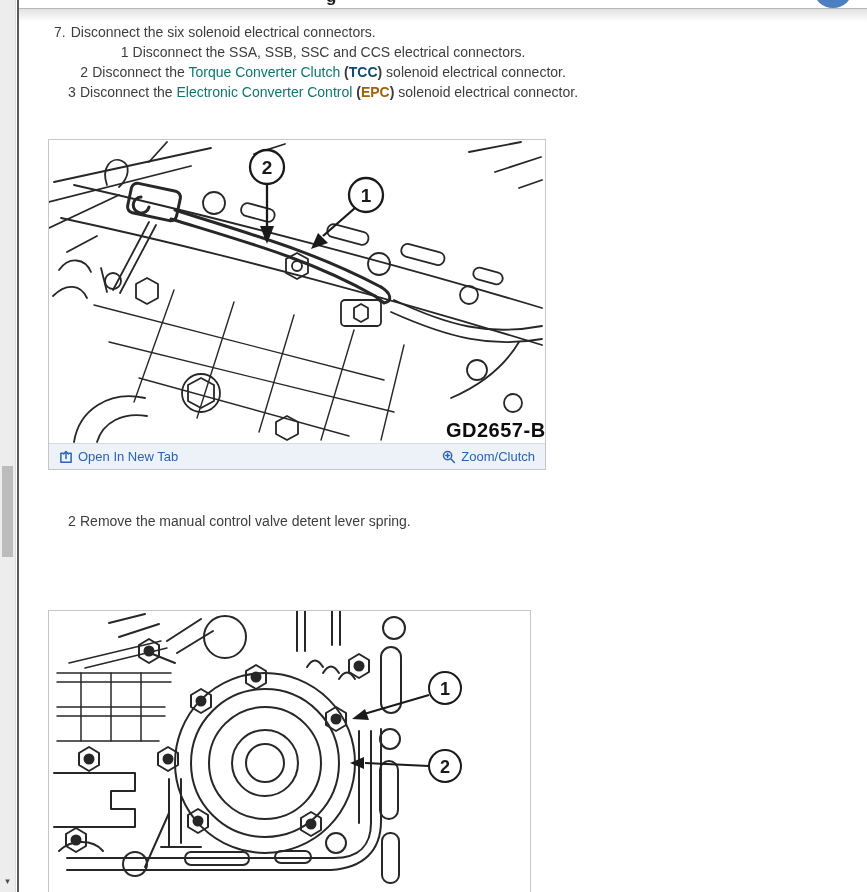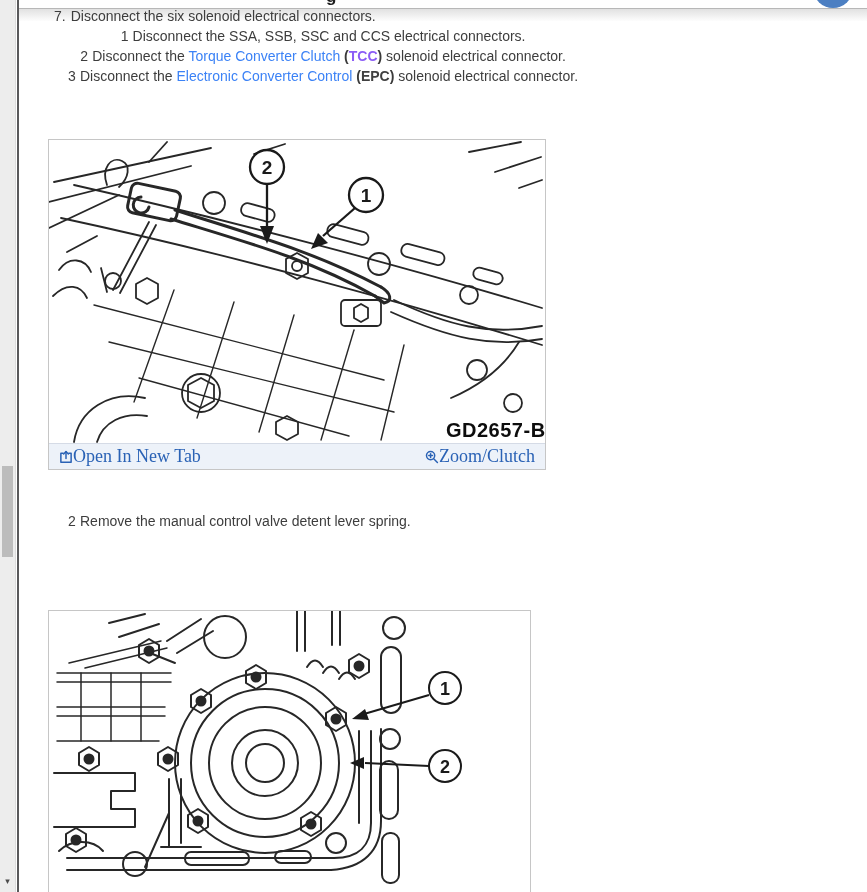--- a/index.html
+++ b/index.html
@@ -17,38 +17,38 @@
 
   
   .clipped-heading{position:absolute;left:326px;top:0;height:7px;width:20px;overflow:hidden;}
   .clipped-heading span{display:block;margin-top:-13px;font-weight:bold;font-size:17px;color:#1d1d1d;}
   .top-shadow{position:absolute;left:19px;top:8px;width:848px;height:12px;
     border-top:1px solid #b7b7b7;background:linear-gradient(#e1e1e1,#fdfdfd);}
   .fab{position:absolute;left:813px;top:-32px;width:40px;height:40px;border-radius:50%;background:#4c7fc2;}
 
   
   .step{position:absolute;left:54px;font-size:14px;line-height:20px;color:#3d3d3d;}
-  .step-7{top:6px;} .step-8{top:511px;}
+  .step-7{top:22px;} .step-8{top:511px;}
   .step-title{white-space:nowrap;}
   .step-label{margin-right:5px;}
   .substep{padding-left:10px;white-space:nowrap;text-align:center;}
   .substep .n{display:inline-block;width:16px;}
-  a.doclink{color:#3b82f6;text-decoration:none;cursor:pointer;}
-  .acr-link{color:#8b5cf6;font-weight:bold;}
-  .acr-dark{color:#404040;font-weight:bold;}
+  a.doclink{color:#0f766e;text-decoration:none;cursor:pointer;}
+  .acr-link{color:#0c4a6e;font-weight:bold;}
+  .acr-dark{color:#a16207;font-weight:bold;}
   .bold-dark{font-weight:bold;color:#3a3a3a;}
 
   
   .figcard{position:absolute;background:#fff;border:1px solid #c6c6c6;box-sizing:border-box;}
   .figcard-1{left:48px;top:139px;width:498px;height:331px;}
   .figcard-2{left:48px;top:610px;width:483px;height:330px;}
   .figimg{display:block;background:#fff;}
   .figfooter{position:absolute;left:0;right:0;bottom:0;height:26px;background:#edf2f9;border-top:1px solid #d5dbe6;
     display:flex;align-items:center;justify-content:space-between;padding:0 10px;box-sizing:border-box;}
-  .figlink{display:flex;align-items:center;color:#2a62b5;font-size:18px;cursor:pointer;text-decoration:none;font-family:Liberation Serif, serif;}
+  .figlink{display:flex;align-items:center;gap:5px;color:#2a62b5;font-size:13px;cursor:pointer;text-decoration:none;}
 
   svg text.callout-num{font-family:"Liberation Sans",sans-serif;font-weight:bold;fill:#1a1a1a;}
   svg text.figcode{font-family:"Liberation Sans",sans-serif;font-weight:bold;fill:#0d0d0d;letter-spacing:.5px;}
 </style>
 </head>
 <body>
 
 <div class="viewport">
 
   <div class="scrollbar">

